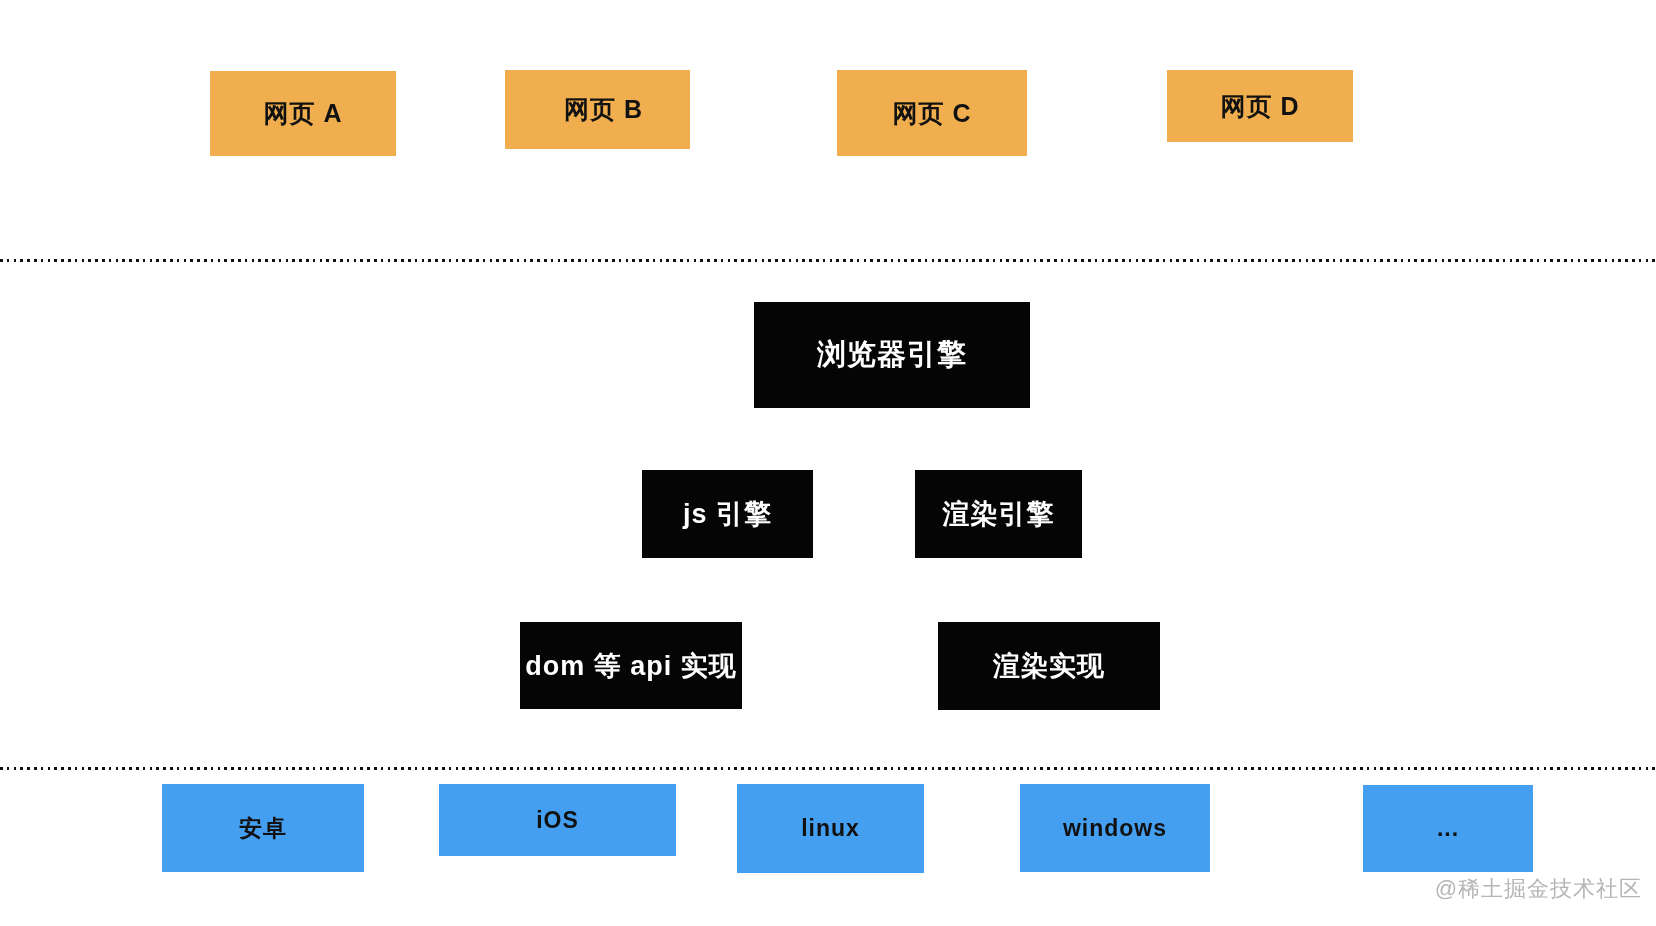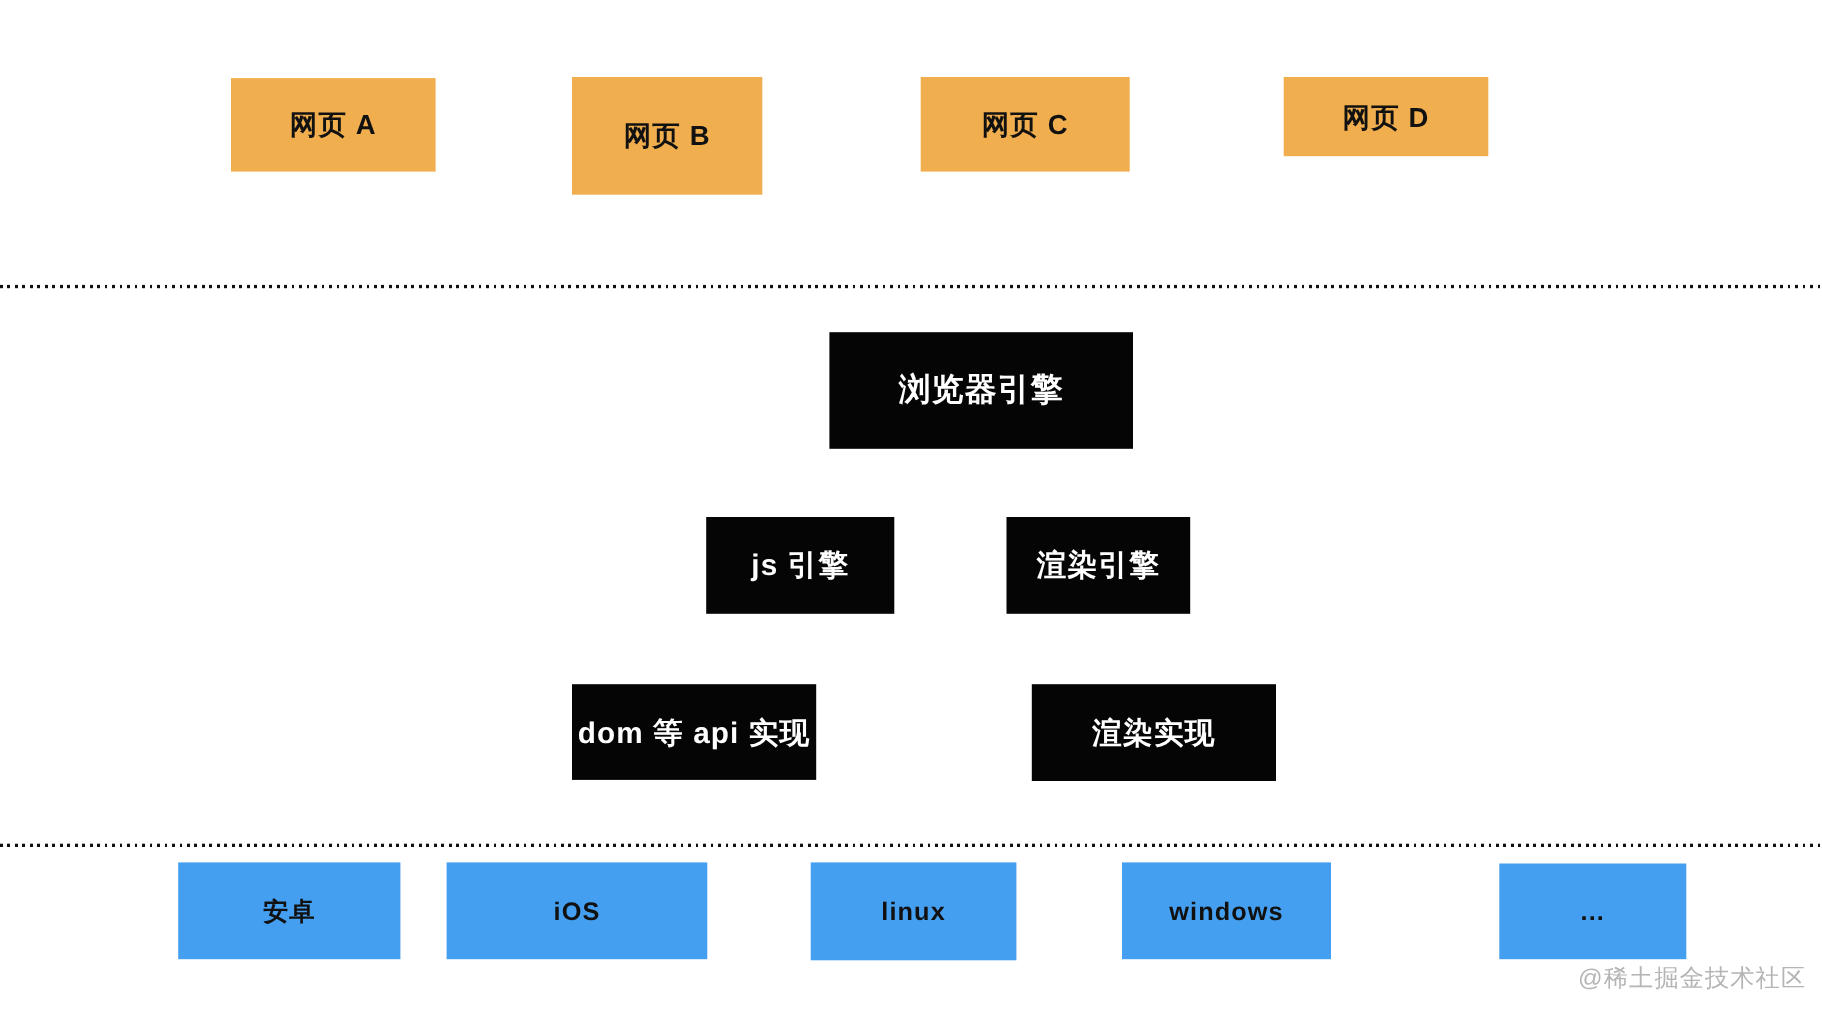--- a/index.html
+++ b/index.html
@@ -64,37 +64,37 @@
     color: var(--watermark, #b5b5b5);
     letter-spacing: 1px;
   }
 </style>
 </head>
 <body>
 
 <div class="canvas" style="--bg: #ffffff; --orange: #f0ae4e; --black: #050505; --blue: #459ff0; --dot: #111111; --watermark: #b5b5b5;">
 
   <div class="box orange" style="left:210px; top:71px; width:186px; height:85px;">网页 A</div>
-  <div class="box orange" style="left:520px; top:70px; width:173px; height:107px;">网页 B</div>
+  <div class="box orange" style="left:505px; top:70px; width:173px; height:79px;padding-left:12px;">网页 B</div>
   <div class="box orange" style="left:837px; top:70px; width:190px; height:86px;">网页 C</div>
   <div class="box orange" style="left:1167px; top:70px; width:186px; height:72px;">网页 D</div>
 
   <div class="dotted-line" style="top:259px;"></div>
 
   <div class="box black big" style="left:730px; top:302px; width:276px; height:106px;">浏览器引擎</div>
 
   <div class="box black" style="left:642px; top:470px; width:171px; height:88px;">js 引擎</div>
   <div class="box black" style="left:915px; top:470px; width:167px; height:88px;">渲染引擎</div>
 
   <div class="box black" style="left:520px; top:622px; width:222px; height:87px;">dom 等 api 实现</div>
   <div class="box black" style="left:938px; top:622px; width:222px; height:88px;">渲染实现</div>
 
   <div class="dotted-line" style="top:767px;"></div>
 
   <div class="box blue" style="left:162px; top:784px; width:202px; height:88px;">安卓</div>
-  <div class="box blue" style="left:406px; top:784px; width:237px; height:88px;">iOS</div>
+  <div class="box blue" style="left:439px; top:784px; width:237px; height:72px;">iOS</div>
   <div class="box blue" style="left:737px; top:784px; width:187px; height:89px;">linux</div>
   <div class="box blue" style="left:1020px; top:784px; width:190px; height:88px;">windows</div>
   <div class="box blue" style="left:1363px; top:785px; width:170px; height:87px;">...</div>
 
   <div class="watermark">@稀土掘金技术社区</div>
 
 </div>
 
 </body></html>

